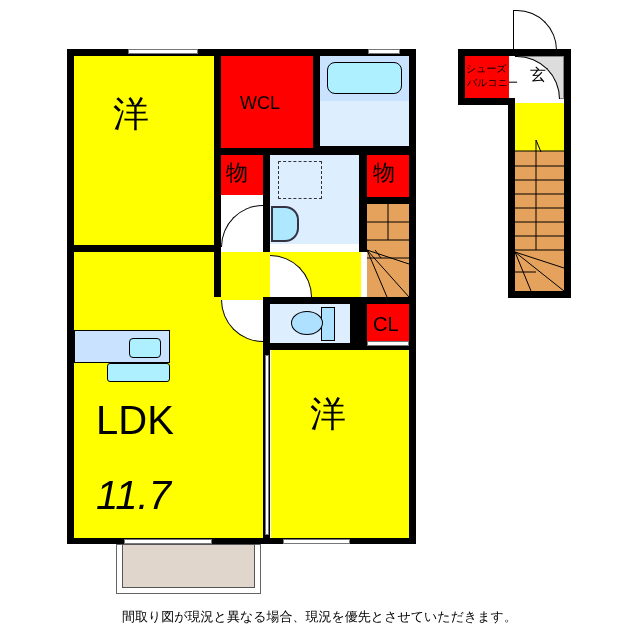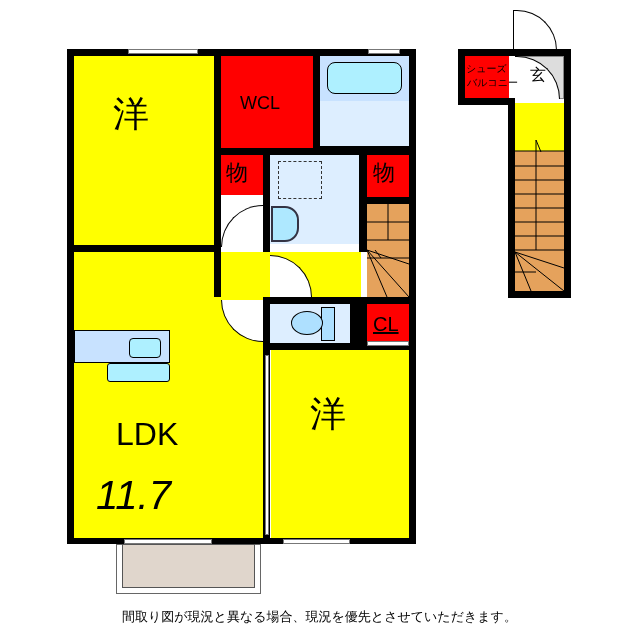--- a/index.html
+++ b/index.html
@@ -84,24 +84,24 @@
   <div class="win" style="left:265px;top:355px;width:4px;height:180px;"></div>
   <div class="win" style="left:367px;top:341px;width:42px;height:5px;"></div>
 
   <div class="abs" style="left:116px;top:544px;width:145px;height:50px;border:1px solid #666;background:#fff;"></div>
   <div class="abs" style="left:122px;top:544px;width:133px;height:44px;background:#e0d6cc;border:1px solid #555;"></div>
 
   <div class="lbl" style="left:113px;top:96px;font-size:36px;">洋</div>
   <div class="lbl" style="left:240px;top:94px;font-size:18px;">WCL</div>
   <div class="lbl" style="left:226px;top:162px;font-size:22px;">物</div>
   <div class="lbl" style="left:373px;top:162px;font-size:22px;">物</div>
-  <div class="lbl" style="left:96px;top:418px;font-size:32px;margin-left:20px;">LDK</div>
+  <div class="lbl" style="left:96px;top:400px;font-size:40px;">LDK</div>
   <div class="lbl" style="left:96px;top:475px;font-size:40px;font-style:italic;">11.7</div>
   <div class="lbl" style="left:310px;top:396px;font-size:36px;">洋</div>
-  <div class="lbl" style="left:373px;top:314px;font-size:20px;text-decoration:underline;">CL</div>
+  <div class="lbl" style="left:373px;top:314px;font-size:20px;">CL</div>
 </div>
 
 <div class="abs" style="left:0;top:0;width:640px;height:640px;">
   <div class="door-arc" style="left:513px;top:10px;width:44px;height:40px;border-radius:0 44px 0 0;border-left:1px solid #000;border-bottom:none;"></div>
   <div class="wall" style="left:458px;top:49px;width:113px;height:7px;"></div>
   <div class="wall" style="left:458px;top:49px;width:7px;height:56px;"></div>
   <div class="wall" style="left:458px;top:98px;width:57px;height:7px;"></div>
   <div class="wall" style="left:508px;top:98px;width:7px;height:200px;"></div>
   <div class="wall" style="left:564px;top:49px;width:7px;height:249px;"></div>
   <div class="wall" style="left:508px;top:291px;width:63px;height:7px;"></div>

